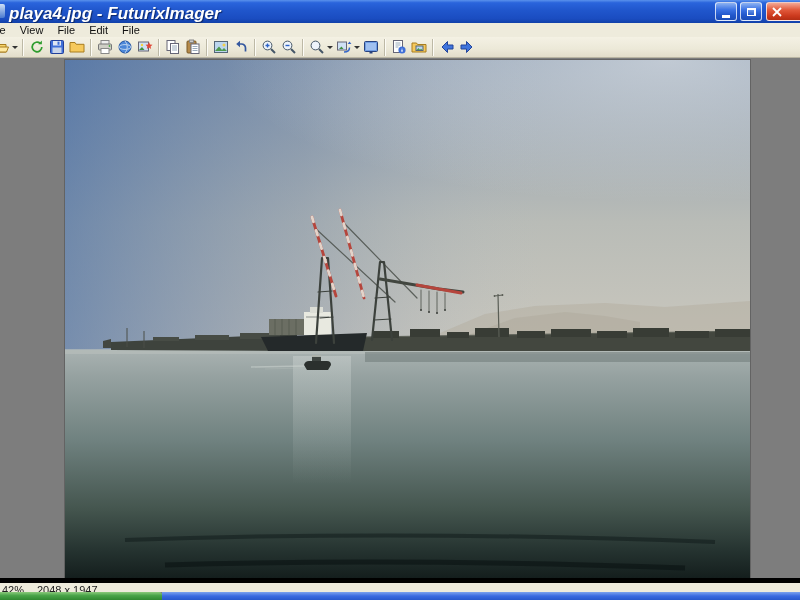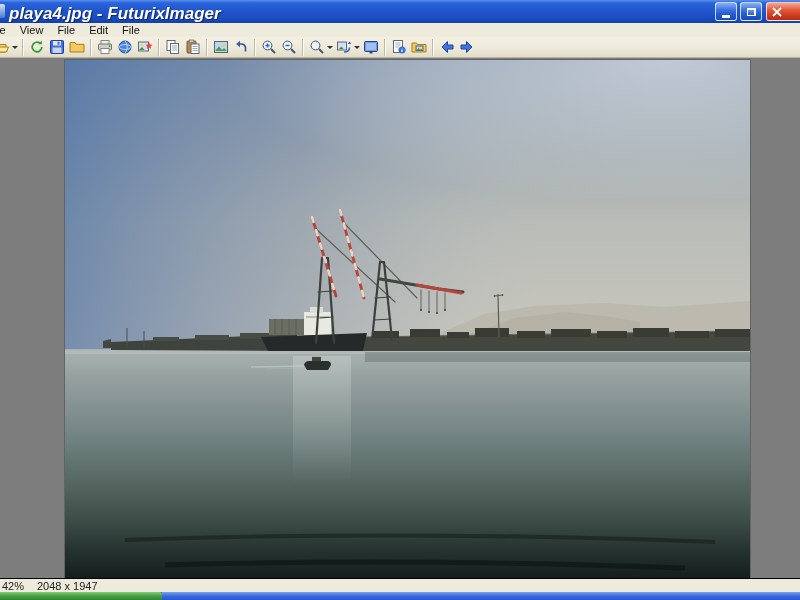--- a/index.html
+++ b/index.html
@@ -43,21 +43,21 @@
   .dd-arrow{width:0;height:0;border-left:3px solid transparent;border-right:3px solid transparent;
     border-top:3px solid #333;margin-left:2px;}
 
   
   .canvas{position:absolute;left:0;top:58px;width:800px;height:520px;background:#7d7d7d;overflow:hidden;}
   .photo{position:absolute;left:65px;top:2px;width:685px;height:518px;box-shadow:0 0 0 1px rgba(60,60,60,.4);}
   .photo svg{display:block;width:685px;height:518px;}
 
   
   .statusbar{position:absolute;left:0;top:578px;width:800px;height:14px;background:#eeebdc;
-    border-top:1px solid #000000;box-sizing:border-box;color:#222;}
+    border-top:5px solid #000000;box-sizing:border-box;color:#222;}
   .status-zoom{position:absolute;left:2px;top:1px;}
   .status-dims{position:absolute;left:37px;top:1px;}
 
   
   .taskbar{position:absolute;left:0;top:592px;width:800px;height:8px;}
   .task-start{position:absolute;left:0;top:0;width:162px;height:8px;
     background:linear-gradient(180deg,#8cca7c 0%,#48a348 45%,#318831 100%);border-top-right-radius:3px;}
   .task-bar{position:absolute;left:162px;top:0;right:0;height:8px;
     background:linear-gradient(180deg,#7ba2ee 0%,#3a6ae0 50%,#2858cc 100%);}
 </style>

